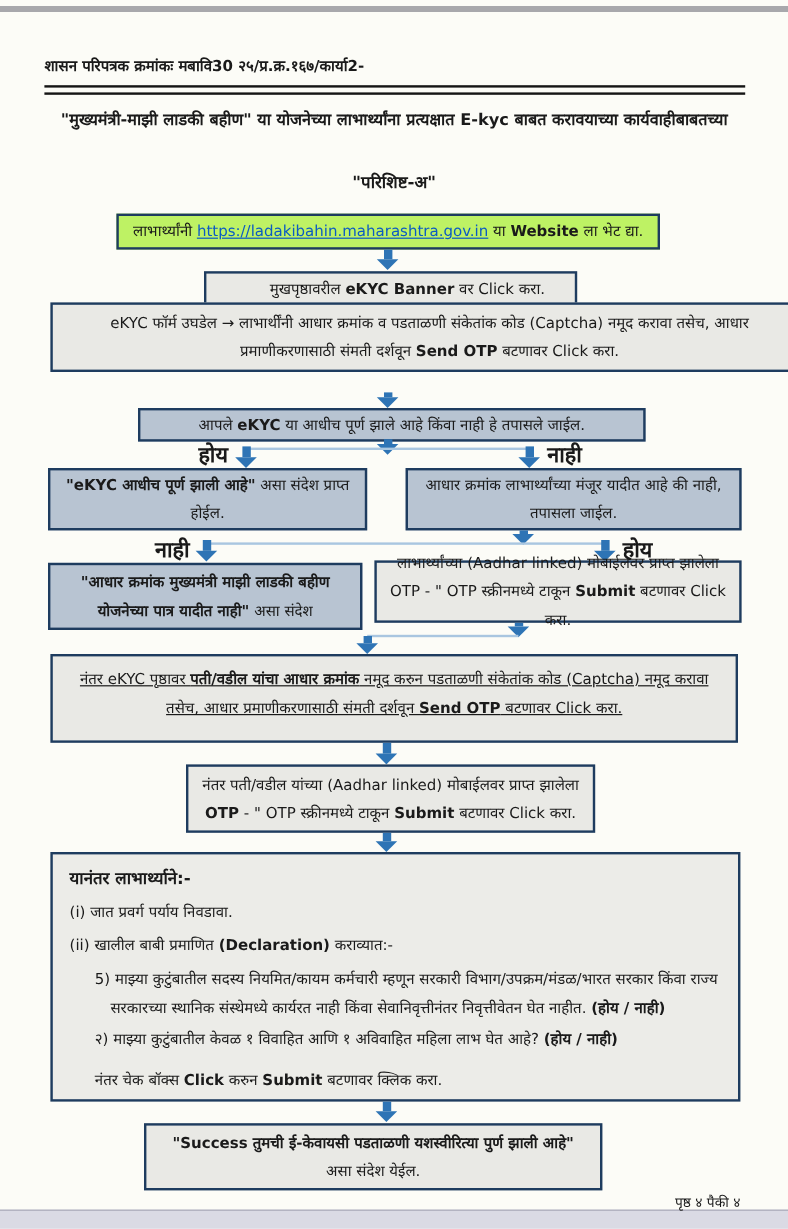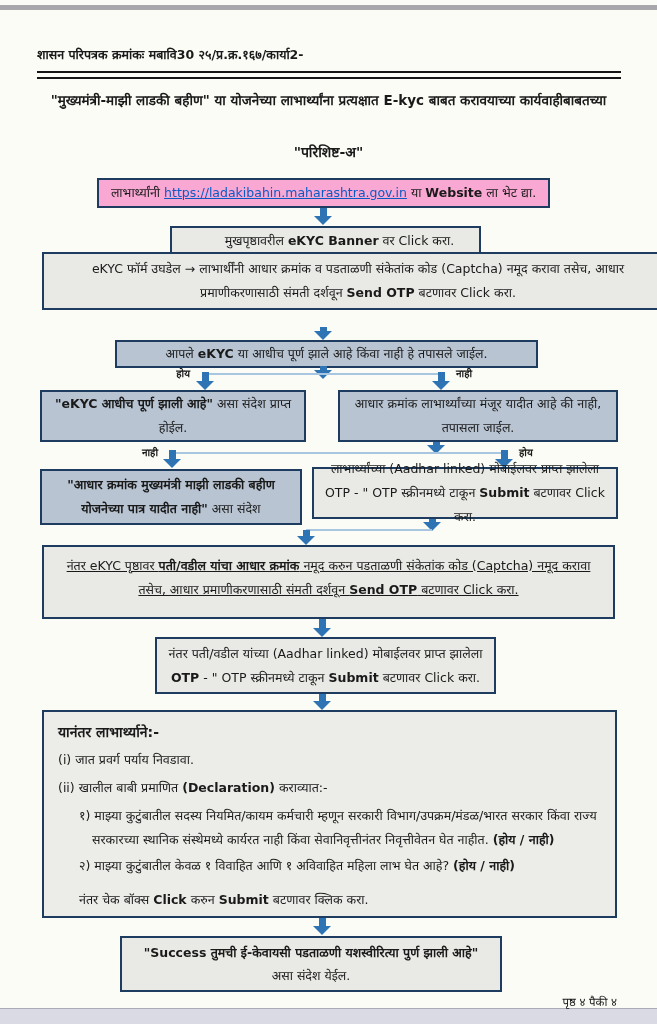--- a/index.html
+++ b/index.html
@@ -14,30 +14,30 @@
   .bottom-strip{left:0;top:1008px;width:657px;height:16px;background:#dadae4;border-top:1px solid #aaaab8;}
   .hdr{left:37px;top:46px;width:580px;font-size:12.5px;font-weight:bold;letter-spacing:0;}
   .rule{left:37px;top:71px;width:584px;height:4px;border-top:2.5px solid #151515;border-bottom:2.5px solid #151515;}
   .title{left:30px;top:88px;width:597px;text-align:center;font-size:13.5px;font-weight:bold;line-height:24px;}
   .appendix{left:30px;top:142px;width:597px;text-align:center;font-size:14px;font-weight:bold;}
   .fbox{
     position:absolute;border:2px solid #1e3c5f;background:#e9e9e5;
     display:flex;align-items:center;justify-content:center;text-align:center;
     font-size:12.5px;line-height:24px;box-sizing:border-box;padding:2px 8px;
   }
-  .fbox.white{background:#f9a8d4;}
+  .fbox.white{background:#bef264;}
   .fbox.dark{background:#b8c4d2;text-align:center;}
   .fbox.topalign{align-items:flex-start;padding-top:7px;}
   .bld{font-weight:bold;}
   .lnk{color:#0b5bc4;text-decoration:underline;}
   .varrow{position:absolute;width:18px;display:flex;flex-direction:column;align-items:center;}
   .varrow .stem{width:7px;flex:1 1 auto;background:#2e74b5;}
   .varrow .head{width:0;height:0;border-left:9px solid transparent;border-right:9px solid transparent;border-top:9px solid #2e74b5;flex:0 0 auto;}
   .hline{position:absolute;height:2px;background:#a9c6e0;}
-  .blabel{position:absolute;font-size:10px;font-weight:bold;}
+  .blabel{position:absolute;font-size:18px;font-weight:bold;}
   .blabel.r{text-align:right;}
   .bigbox{
     position:absolute;border:2px solid #1e3c5f;background:#ecece8;
     box-sizing:border-box;font-size:12.5px;padding:8px 16px 0 14px;overflow:hidden;
   }
   .bigbox .bb-head{font-size:14px;font-weight:bold;margin:2px 0 7px 0;}
   .bigbox .bb-line{line-height:24px;margin-bottom:4px;}
   .bigbox .bb-item{line-height:24px;padding-left:34px;text-indent:-13px;margin-bottom:2px;}
   .bigbox .bb-final{line-height:24px;margin:10px 0 0 21px;}
   .footer{left:440px;top:994px;width:177px;text-align:right;font-size:11.5px;}
@@ -158,21 +158,21 @@
 
 <div class="varrow" style="left:313px;top:694px;height:16px;">
     <span class="stem"></span>
     <span class="head"></span>
   </div>
 
 <div class="bigbox" style="left:42px;top:710px;width:575px;height:208px;">
   <div class="bb-head">यानंतर लाभार्थ्याने:-</div>
   <div class="bb-line"><span>(i) जात प्रवर्ग पर्याय निवडावा.</span></div>
   <div class="bb-line"><span>(ii) खालील बाबी प्रमाणित </span><span class="bld">(Declaration)</span><span> कराव्यात:-</span></div>
-  <div class="bb-item"><span>१) माझ्या कुटुंबातील सदस्य नियमित/कायम कर्मचारी म्हणून सरकारी विभाग/उपक्रम/मंडळ/भारत सरकार किंवा राज्य सरकारच्या स्थानिक संस्थेमध्ये कार्यरत नाही किंवा सेवानिवृत्तीनंतर निवृत्तीवेतन घेत नाहीत. </span><span class="bld">(होय / नाही)</span></div>
+  <div class="bb-item"><span>5) माझ्या कुटुंबातील सदस्य नियमित/कायम कर्मचारी म्हणून सरकारी विभाग/उपक्रम/मंडळ/भारत सरकार किंवा राज्य सरकारच्या स्थानिक संस्थेमध्ये कार्यरत नाही किंवा सेवानिवृत्तीनंतर निवृत्तीवेतन घेत नाहीत. </span><span class="bld">(होय / नाही)</span></div>
   <div class="bb-item"><span>२) माझ्या कुटुंबातील केवळ १ विवाहित आणि १ अविवाहित महिला लाभ घेत आहे? </span><span class="bld">(होय / नाही)</span></div>
   <div class="bb-final"><span>नंतर चेक बॉक्स </span><span class="bld">Click</span><span> करुन </span><span class="bld">Submit</span><span> बटणावर क्लिक करा.</span></div>
 </div>
 
 <div class="varrow" style="left:313px;top:918px;height:17px;">
     <span class="stem"></span>
     <span class="head"></span>
   </div>
 
 <div class="fbox" style="left:120px;top:936px;width:382px;height:56px;flex-direction:column;line-height:23px;">

